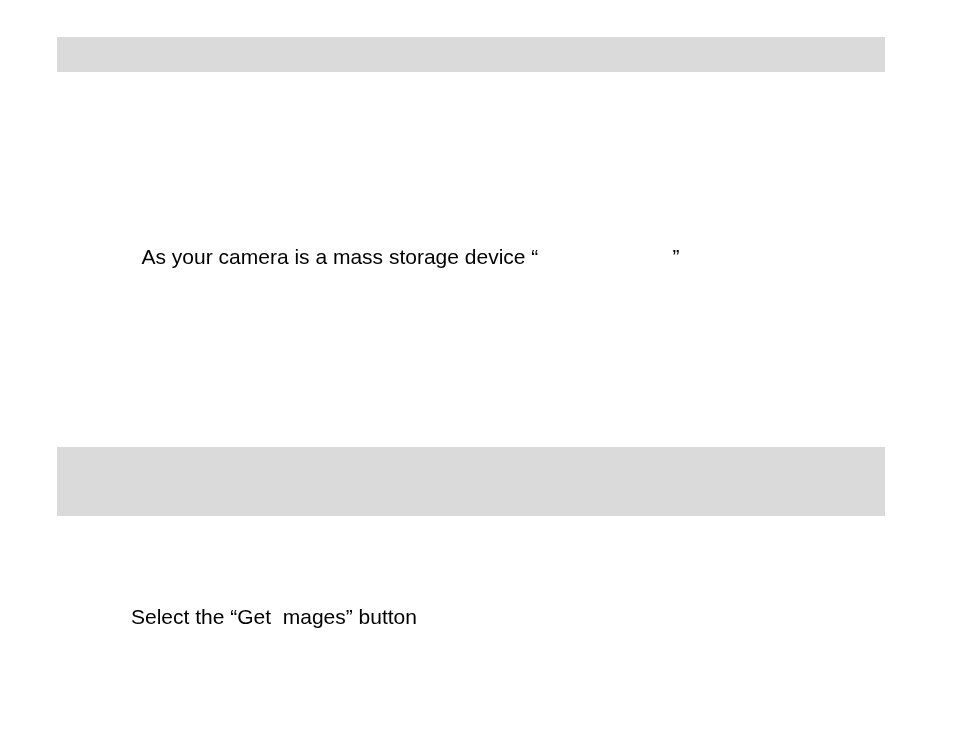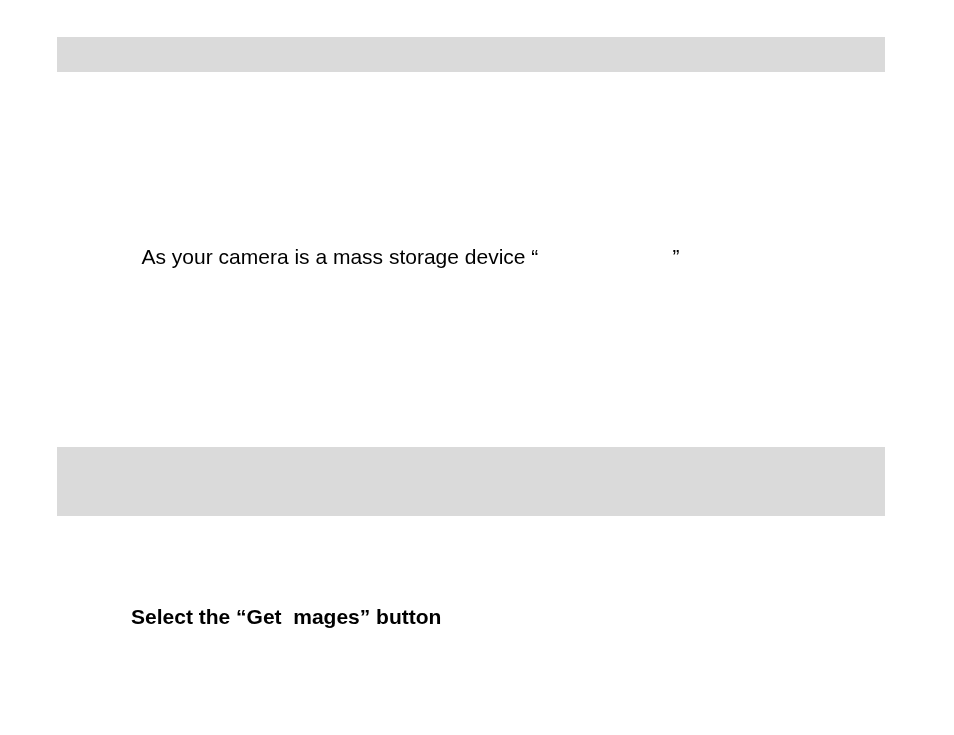--- a/index.html
+++ b/index.html
@@ -35,21 +35,20 @@
       color: #000000;
       white-space: pre;
     }
     .text-line-2 {
       position: absolute;
       left: 131px;
       top: 605px;
       font-size: 21px;
       color: #000000;
       white-space: pre;
-      font-weight: bold;
     }
   </style>
 </head>
 <body>
 
 <div class="gray-bar-1"></div>
 
 <div class="text-line-1">
   <span>As your camera is a mass storage device “</span><span>                       </span><span>”</span>
 </div>

